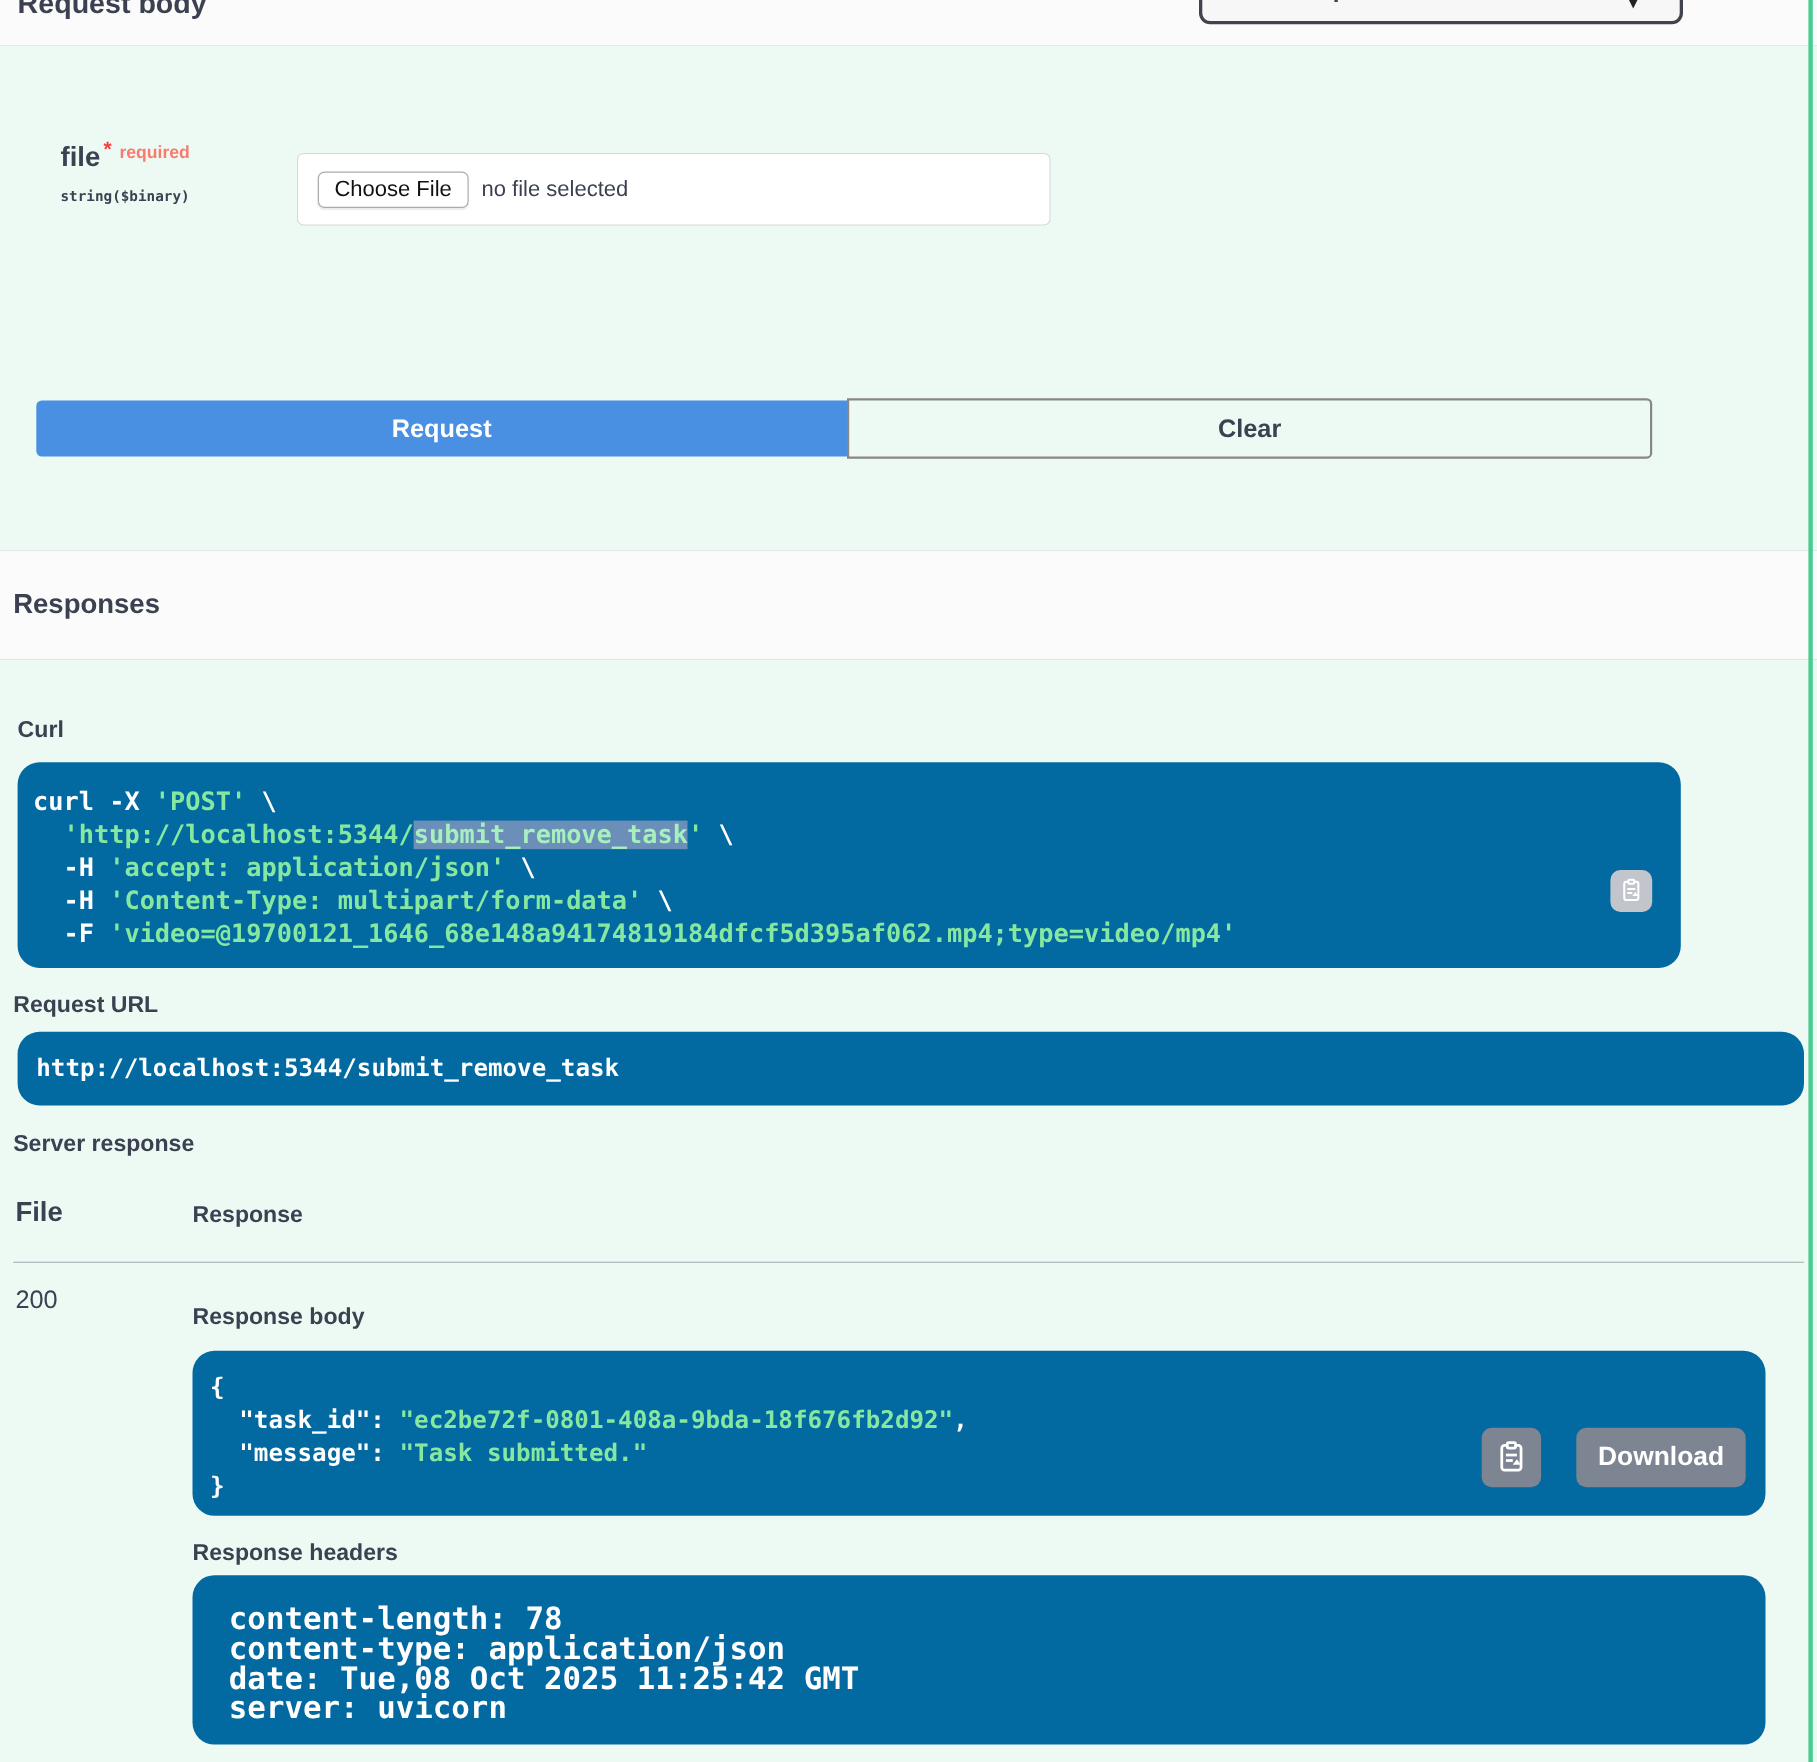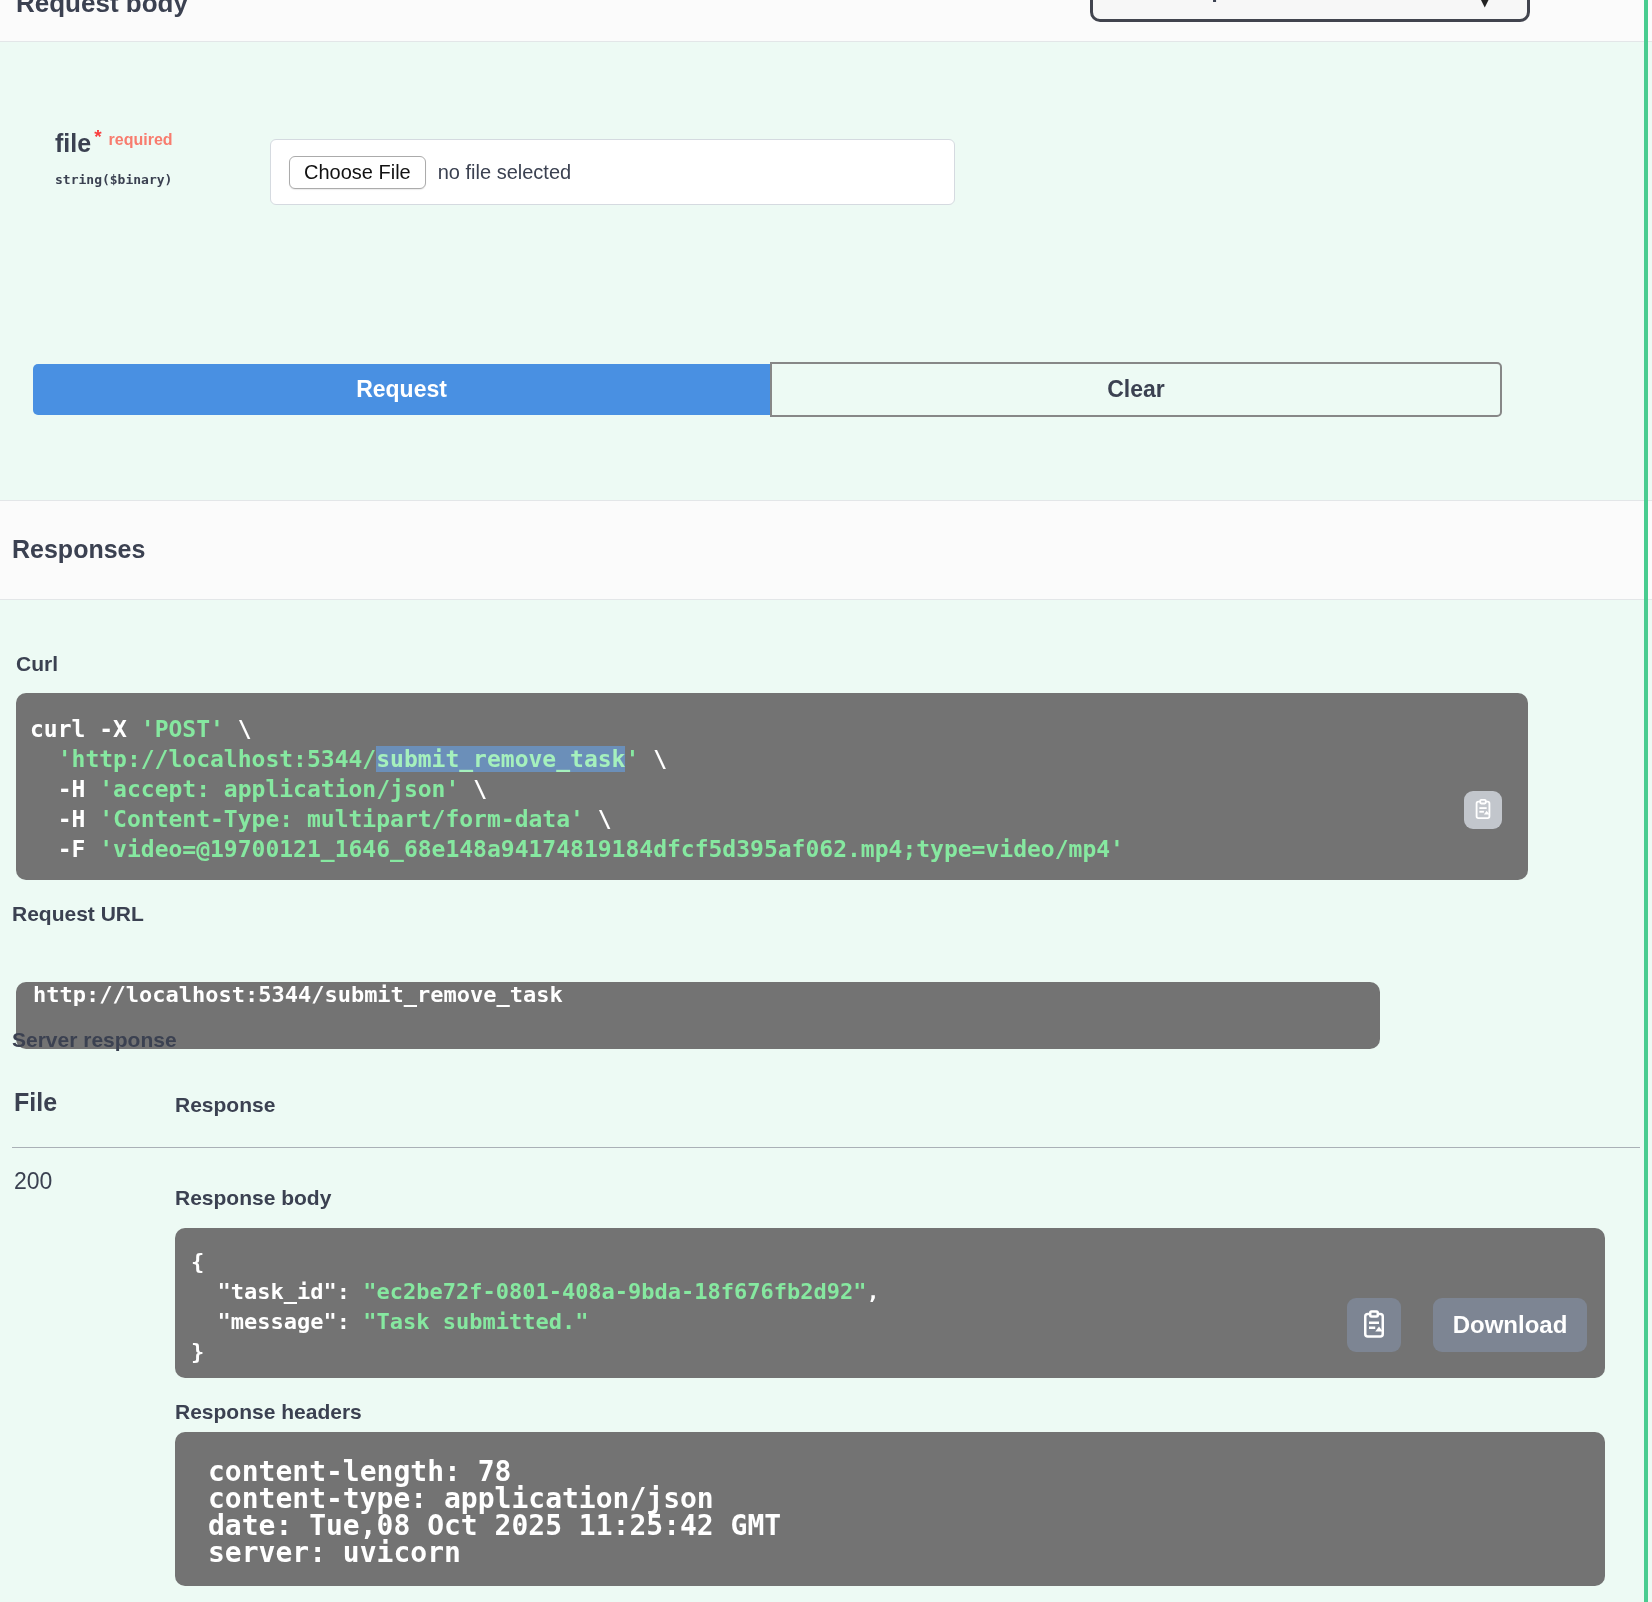--- a/index.html
+++ b/index.html
@@ -72,30 +72,30 @@
   
   .responses-header {
     position:absolute; left:0; top:500px; width:1652px; height:100px;
     background:#fbfbfb; border-top:1px solid #e3e6e8; border-bottom:1px solid #e3e6e8;
   }
   .responses-title { position:absolute; left:12px; top:34px; font-size:25px; font-weight:bold; color:#3b4151; }
 
   
   .label-sm { font-size:21px; font-weight:bold; color:#3b4151; position:absolute; }
   .code-block {
-    position:absolute; background:#737373; border-radius:10px;
+    position:absolute; background:#0369a1; border-radius:20px;
     font-family:"DejaVu Sans Mono", monospace; font-weight:bold; color:#fff;
   }
   .code-block .ln { white-space:pre; }
   .code-block span { white-space:pre; }
   .g { color:#86e8a0; }
   .hl { background:#6b8fb9; color:#a5f0bd; }
 
   .curl-block { left:16px; top:693px; width:1512px; height:187px; padding:21px 14px; font-size:23px; line-height:30px; }
-  .url-block  { left:16px; top:938px; width:1364px; height:67px; font-size:22px; display:flex; padding-left:17px;margin-top:44px; }
+  .url-block  { left:16px; top:938px; width:1624px; height:67px; font-size:22px; display:flex; align-items:center; padding-left:17px; }
   .resp-body-block { left:175px; top:1228px; width:1430px; height:150px; padding:19px 16px; font-size:22px; line-height:30px; }
   .resp-headers-block { left:175px; top:1432px; width:1430px; height:154px; padding:26px 16px 17px 33px; font-size:28px; line-height:27px; }
 
   .copy-btn-sm {
     position:absolute; left:1464px; top:791px; width:38px; height:38px;
     background:#c2c6cc; border:none; border-radius:9px; cursor:pointer;
     display:flex; align-items:center; justify-content:center;
   }
   .copy-btn-lg {
     position:absolute; left:1347px; top:1298px; width:54px; height:54px;

